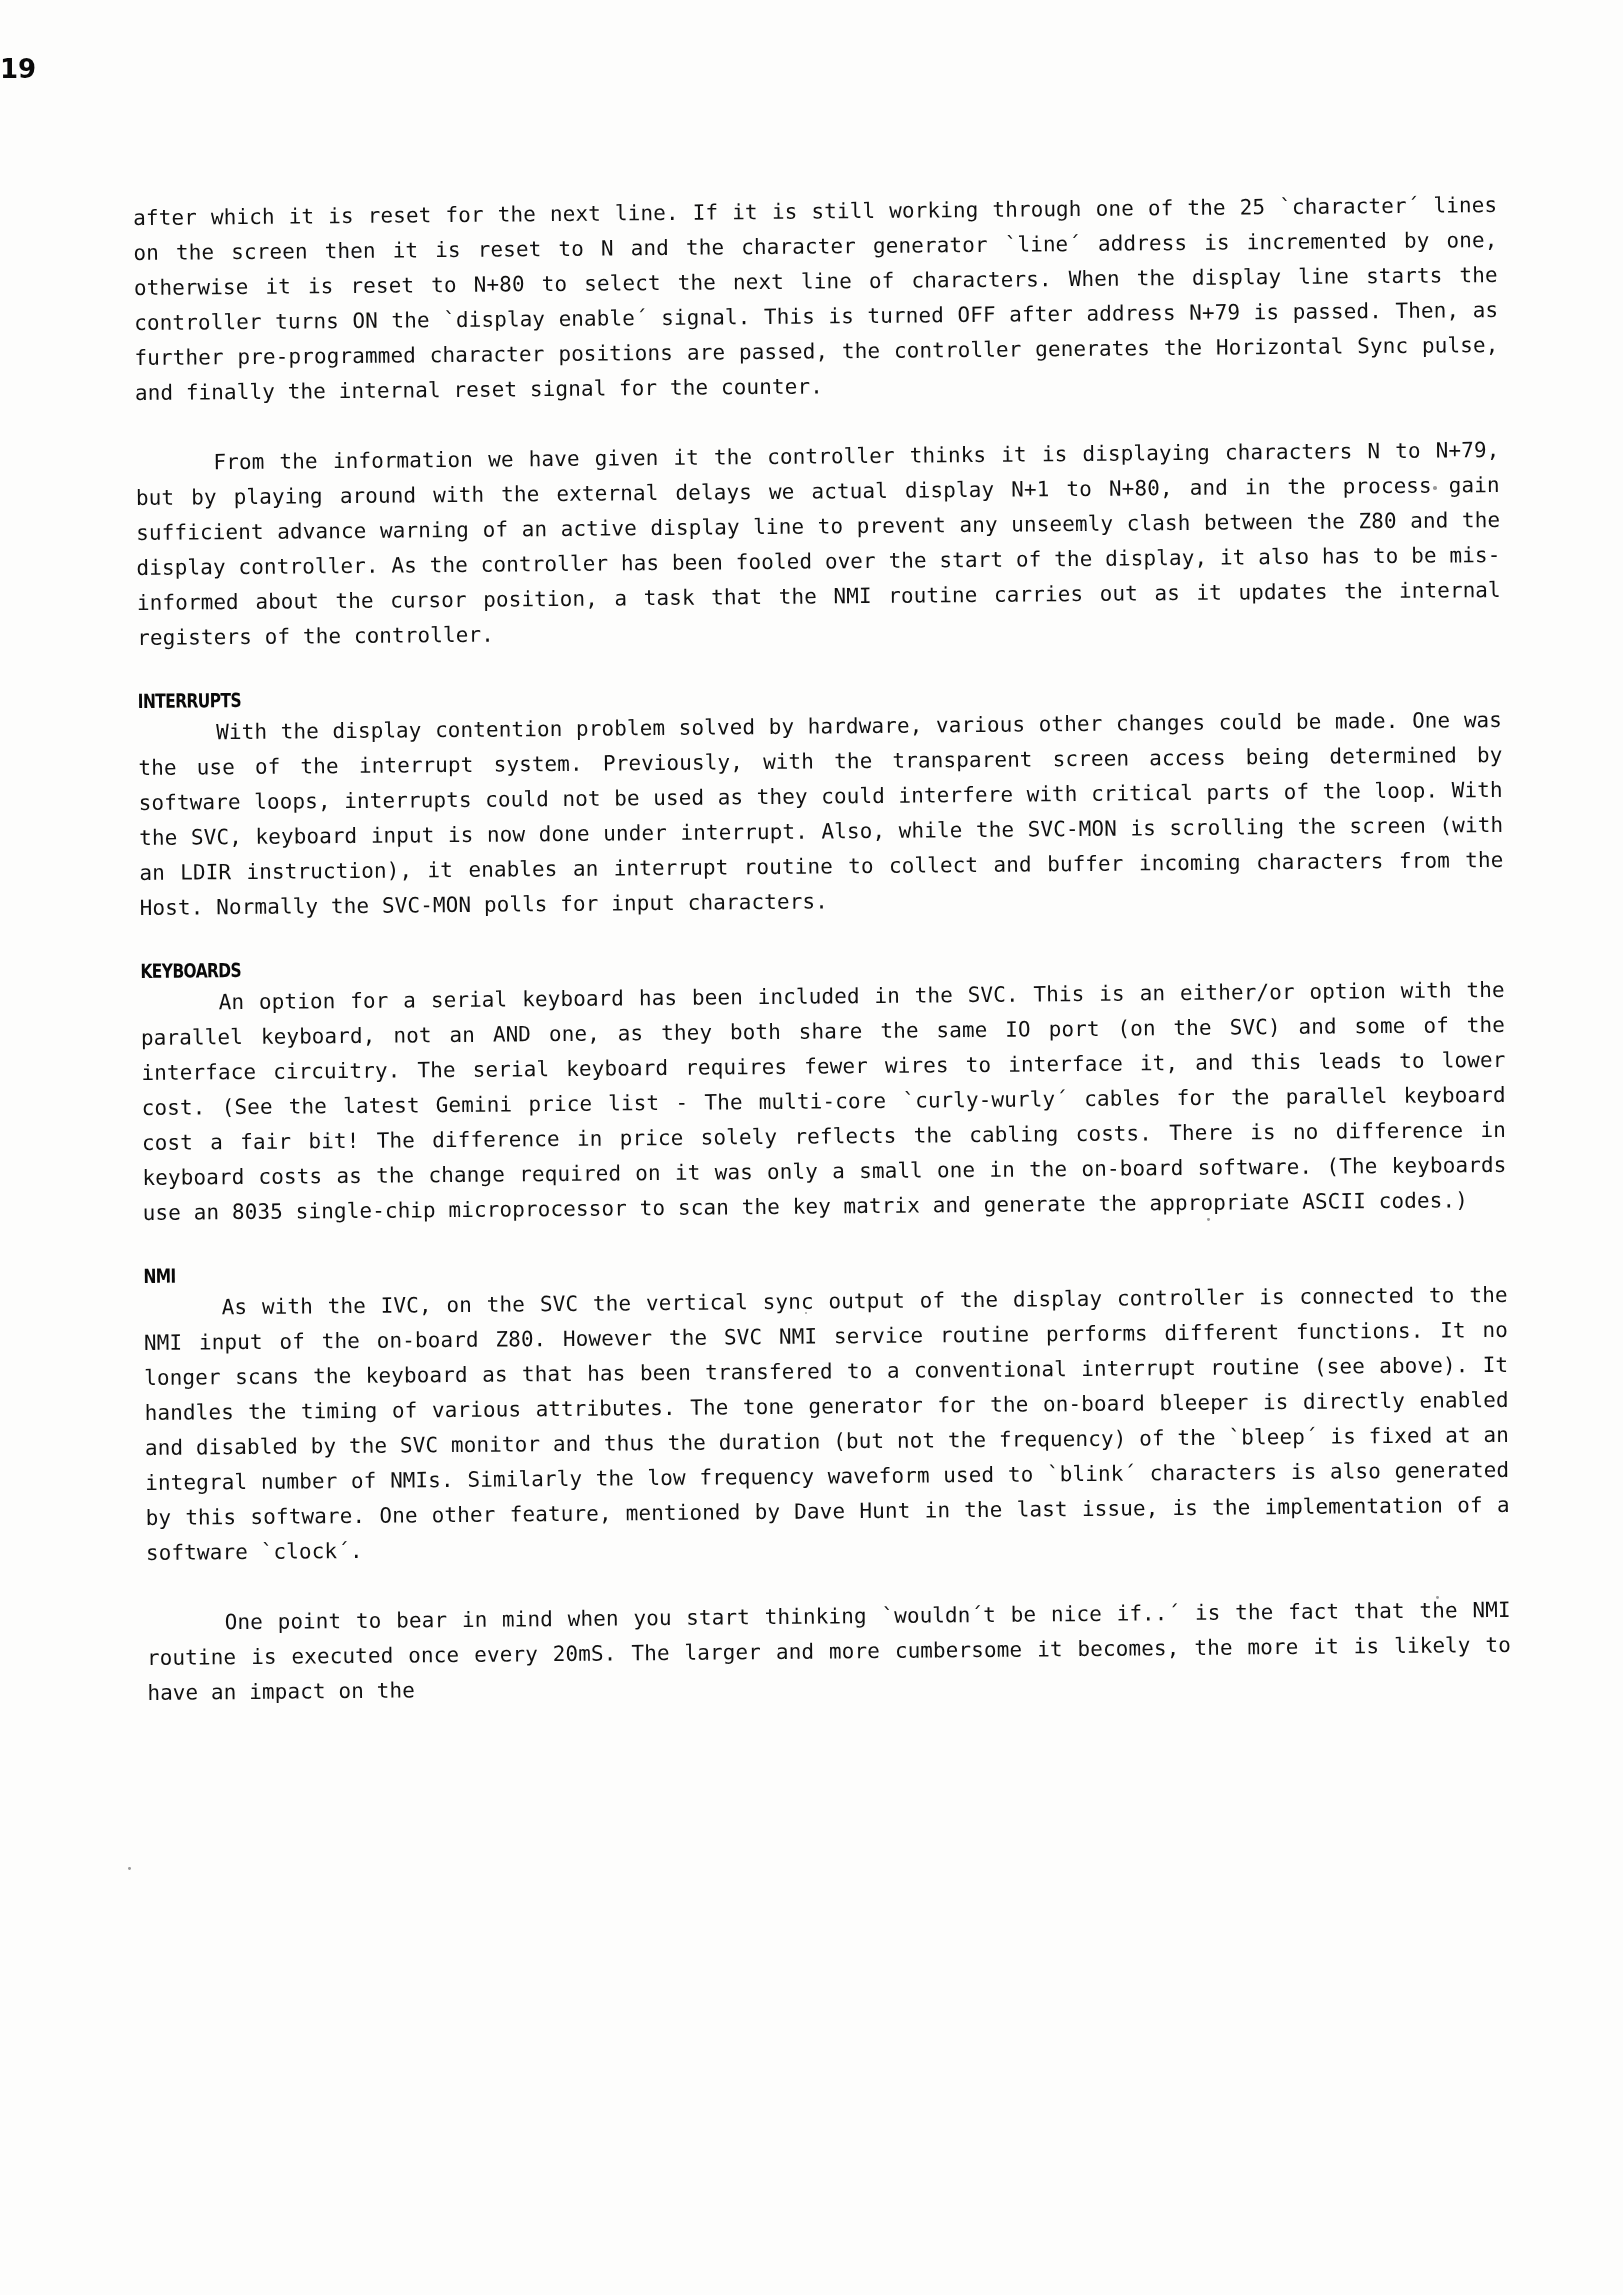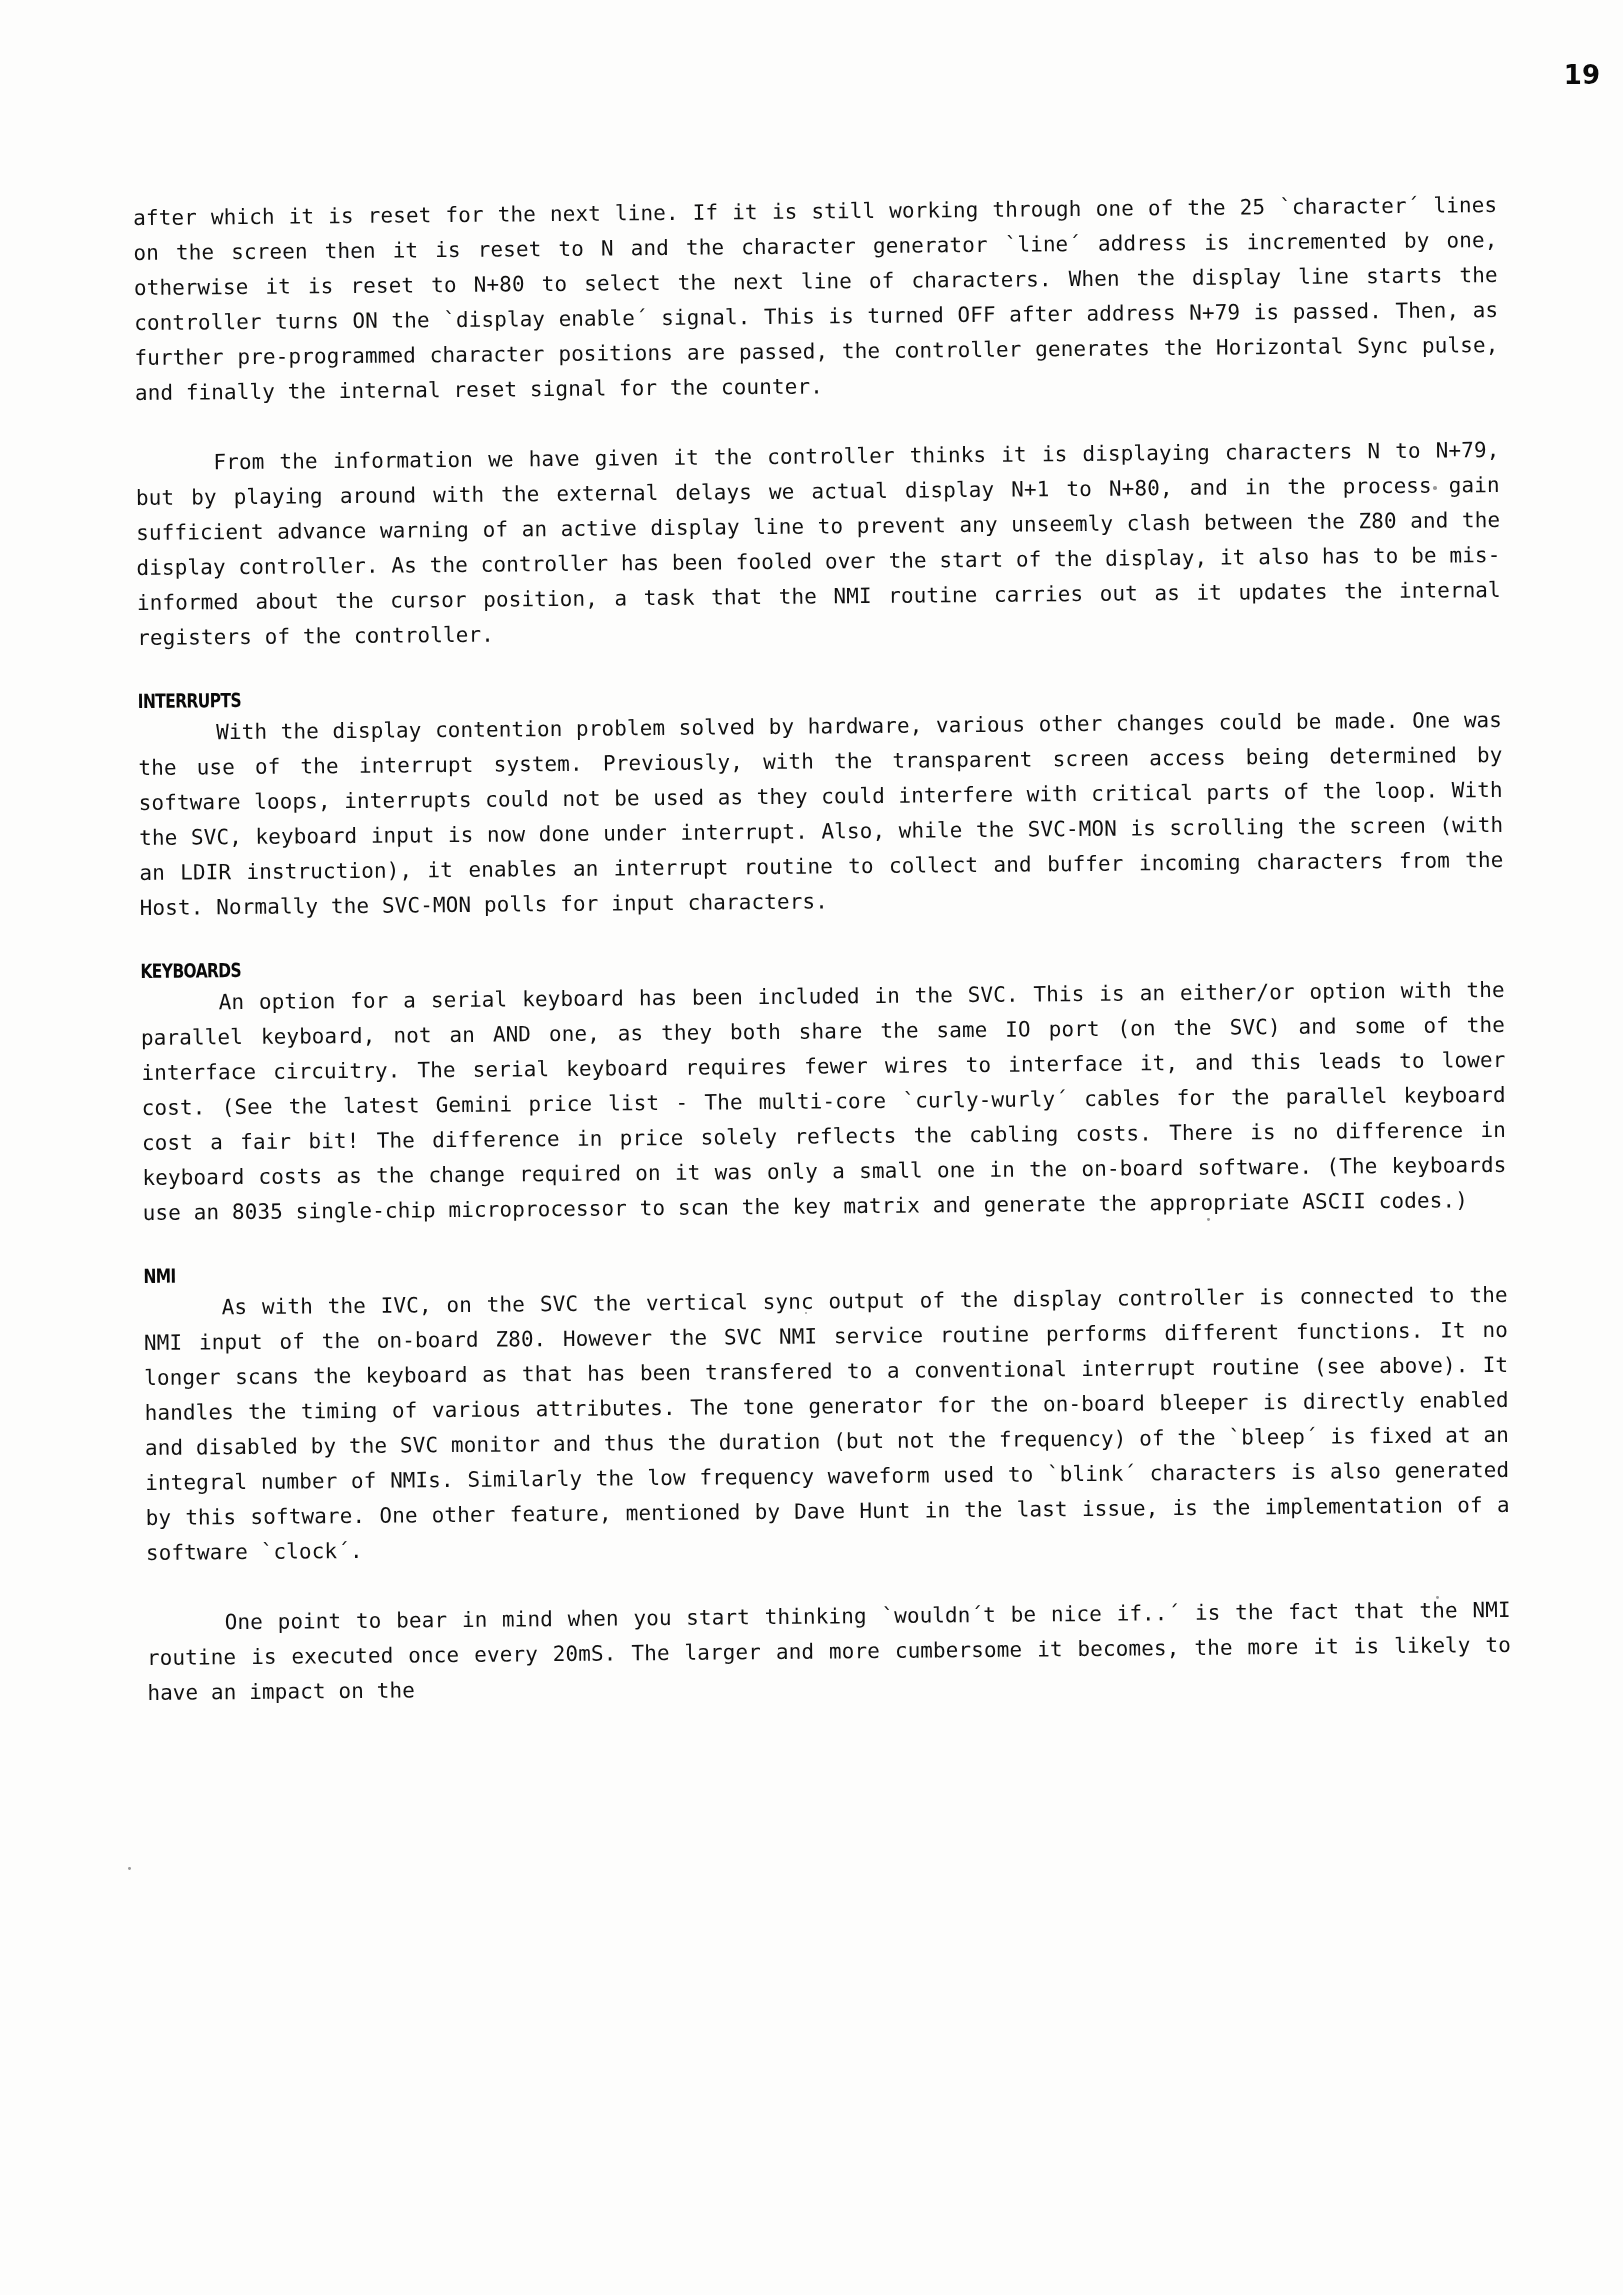--- a/index.html
+++ b/index.html
@@ -21,24 +21,24 @@
   
   .scan-tint {
     position: absolute;
     inset: 0;
     background: #fdfdfc;
     pointer-events: none;
   }
 
   .page-number {
     position: absolute;
-    top: 60px;
+    top: 54px;
     left: 0;
     width: 1600px;
-    text-align: right;
+    text-align: left;
     font-family: "DejaVu Sans", "Liberation Sans", sans-serif;
     font-weight: bold;
     font-size: 26px;
     letter-spacing: 0px;
     color: #0a0a0a;
   }
 
   
   .body-block {
     position: absolute;

